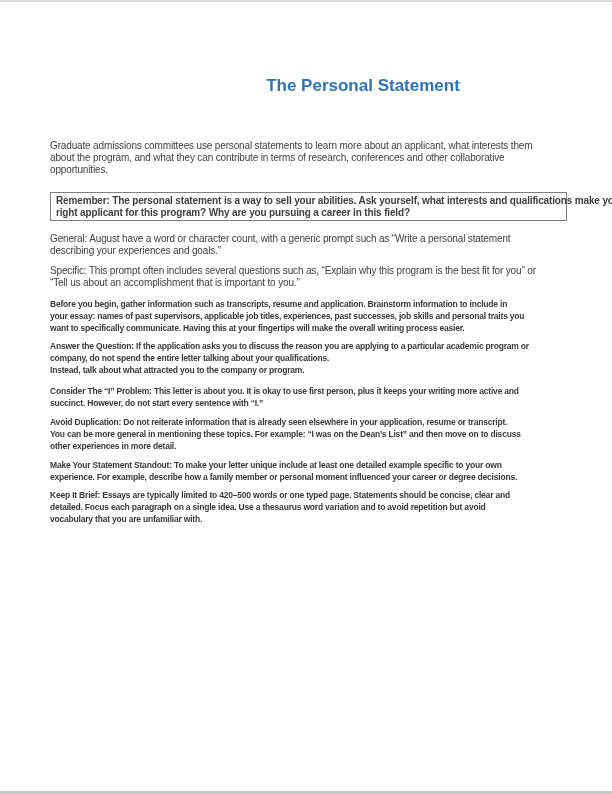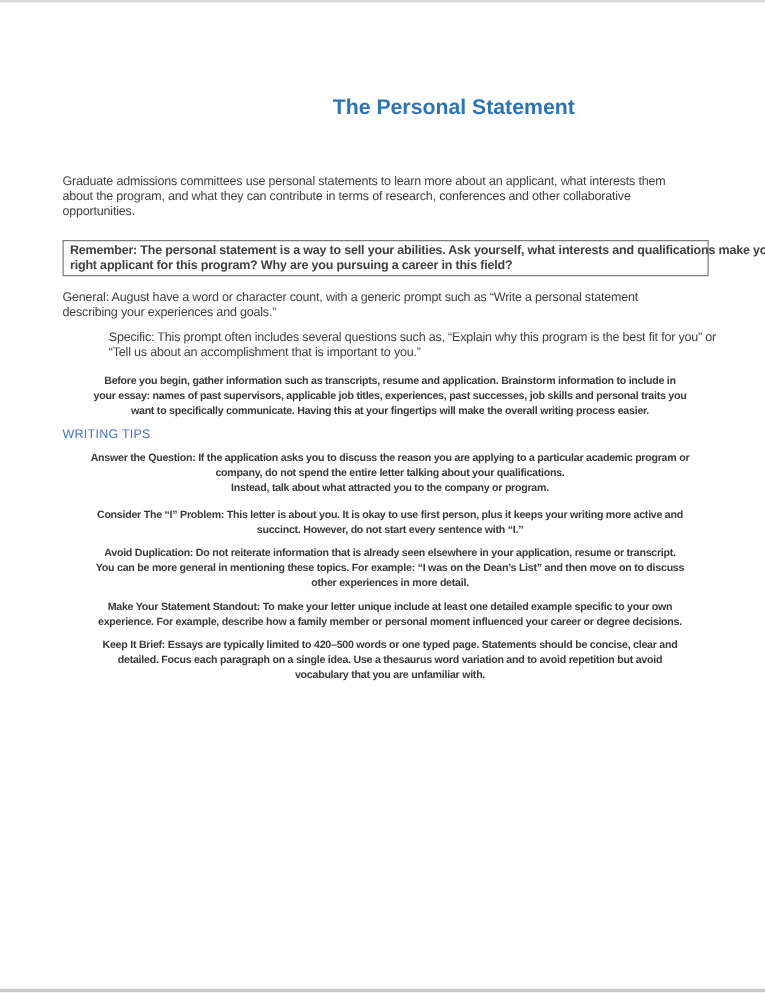--- a/index.html
+++ b/index.html
@@ -50,36 +50,35 @@
   }
   .callout .callout-text {
     font-size: 10px;
     font-weight: bold;
     line-height: 11.5px;
     color: #404040;
     letter-spacing: -0.15px;
     white-space: pre;
   }
   .p-general  { margin-top: 12px; }
-  .p-specific { margin-top: 8px; margin-left: 37px; }
+  .p-specific { margin-top: 8px; }
   .section-heading {
     font-size: 10px;
     line-height: 12px;
     color: #4472C4;
     letter-spacing: 0.2px;
   }
   .h-prep    { margin-top: 26px; }
   .h-writing { margin-top: 8px; }
   .para-b {
     font-size: 8.5px;
     font-weight: bold;
     line-height: 12px;
     color: #3a3a3a;
     letter-spacing: -0.2px;
-    text-align: center;
   }
   .p-prep     { margin-top: 9px; }
   .p-answer   { margin-top: 6px; }
   .p-consider { margin-top: 9px; }
   .p-avoid    { margin-top: 7px; }
   .p-standout { margin-top: 7px; }
   .p-brief    { margin-top: 6px; }
 </style>
 </head>
 <body>
@@ -102,21 +101,20 @@
 describing your experiences and goals.”</div>
 
     <div class="para-a lines p-specific">Specific: This prompt often includes several questions such as, “Explain why this program is the best fit for you” or
 “Tell us about an accomplishment that is important to you.”</div>
 
 
     <div class="para-b lines p-prep">Before you begin, gather information such as transcripts, resume and application. Brainstorm information to include in
 your essay: names of past supervisors, applicable job titles, experiences, past successes, job skills and personal traits you
 want to specifically communicate. Having this at your fingertips will make the overall writing process easier.</div>
 
-    <div class="section-heading h-writing">WRITING TIPS</div>
 
     <div class="para-b lines p-answer">Answer the Question: If the application asks you to discuss the reason you are applying to a particular academic program or
 company, do not spend the entire letter talking about your qualifications.
 Instead, talk about what attracted you to the company or program.</div>
 
     <div class="para-b lines p-consider">Consider The “I” Problem: This letter is about you. It is okay to use first person, plus it keeps your writing more active and
 succinct. However, do not start every sentence with “I.”</div>
 
     <div class="para-b lines p-avoid">Avoid Duplication: Do not reiterate information that is already seen elsewhere in your application, resume or transcript.
 You can be more general in mentioning these topics. For example: “I was on the Dean’s List” and then move on to discuss

